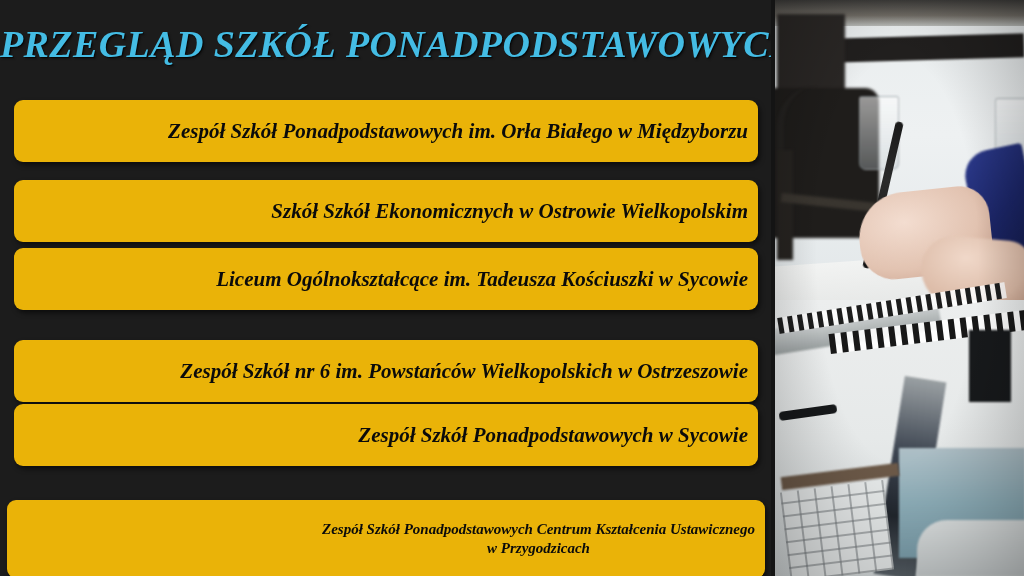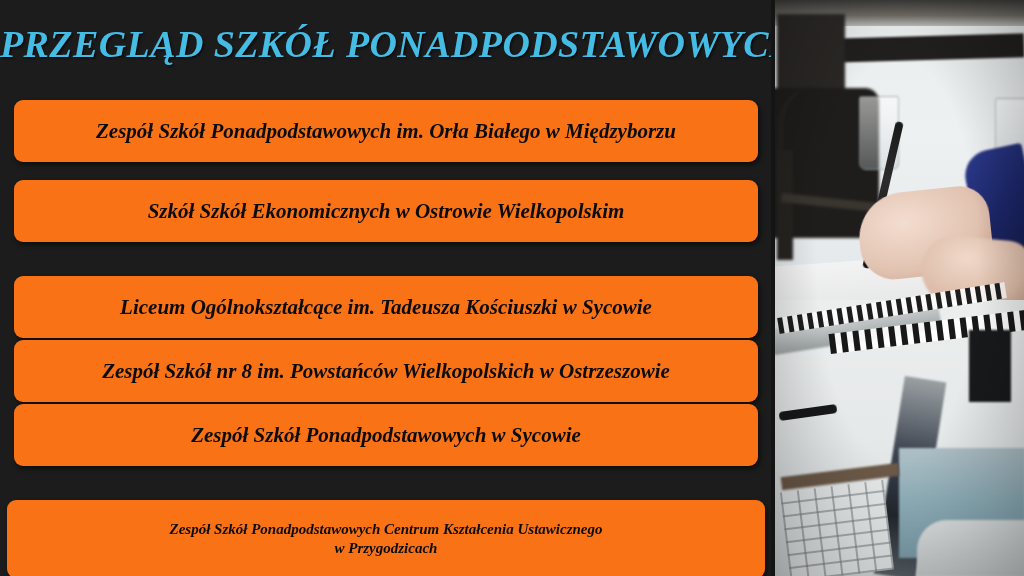--- a/index.html
+++ b/index.html
@@ -47,26 +47,26 @@
     left: 0;
     top: 96px;
     width: 771px;
   }
 
   .school-box {
     position: absolute;
     left: 14px;
     width: 744px;
     height: 62px;
-    background: #f97316;
+    background: #eab308;
     border-radius: 9px;
     box-shadow: 2px 3px 5px rgba(0,0,0,0.55);
     display: flex;
     align-items: center;
-    justify-content: center;
+    justify-content: flex-end;
     box-sizing: border-box;
     padding: 17px 10px;
   }
 
   .school-box.wide {
     left: 7px;
     width: 758px;
     height: 78px;
   }
 
@@ -81,21 +81,21 @@
     white-space: pre-line;
   }
 
   .school-box.wide .school-label {
     font-size: 15px;
   }
 
   
   .pos0 { top: 4px; }
   .pos1 { top: 84px; }
-  .pos2 { top: 180px; }
+  .pos2 { top: 152px; }
   .pos3 { top: 244px; }
   .pos4 { top: 308px; }
   .pos5 { top: 404px; }
 
   
   #photo {
     position: absolute;
     left: 771px;
     top: 0;
     width: 253px;
@@ -297,21 +297,21 @@
 
       <div class="school-box pos1">
         <span class="school-label">Szkół Szkół Ekonomicznych w Ostrowie Wielkopolskim</span>
       </div>
 
       <div class="school-box pos2">
         <span class="school-label">Liceum Ogólnokształcące im. Tadeusza Kościuszki w Sycowie</span>
       </div>
 
       <div class="school-box pos3">
-        <span class="school-label">Zespół Szkół nr 8 im. Powstańców Wielkopolskich w Ostrzeszowie</span>
+        <span class="school-label">Zespół Szkół nr 6 im. Powstańców Wielkopolskich w Ostrzeszowie</span>
       </div>
 
       <div class="school-box pos4">
         <span class="school-label">Zespół Szkół Ponadpodstawowych w Sycowie</span>
       </div>
 
       <div class="school-box wide pos5">
         <span class="school-label">Zespół Szkół Ponadpodstawowych Centrum Kształcenia Ustawicznego
 w Przygodzicach</span>
       </div>

